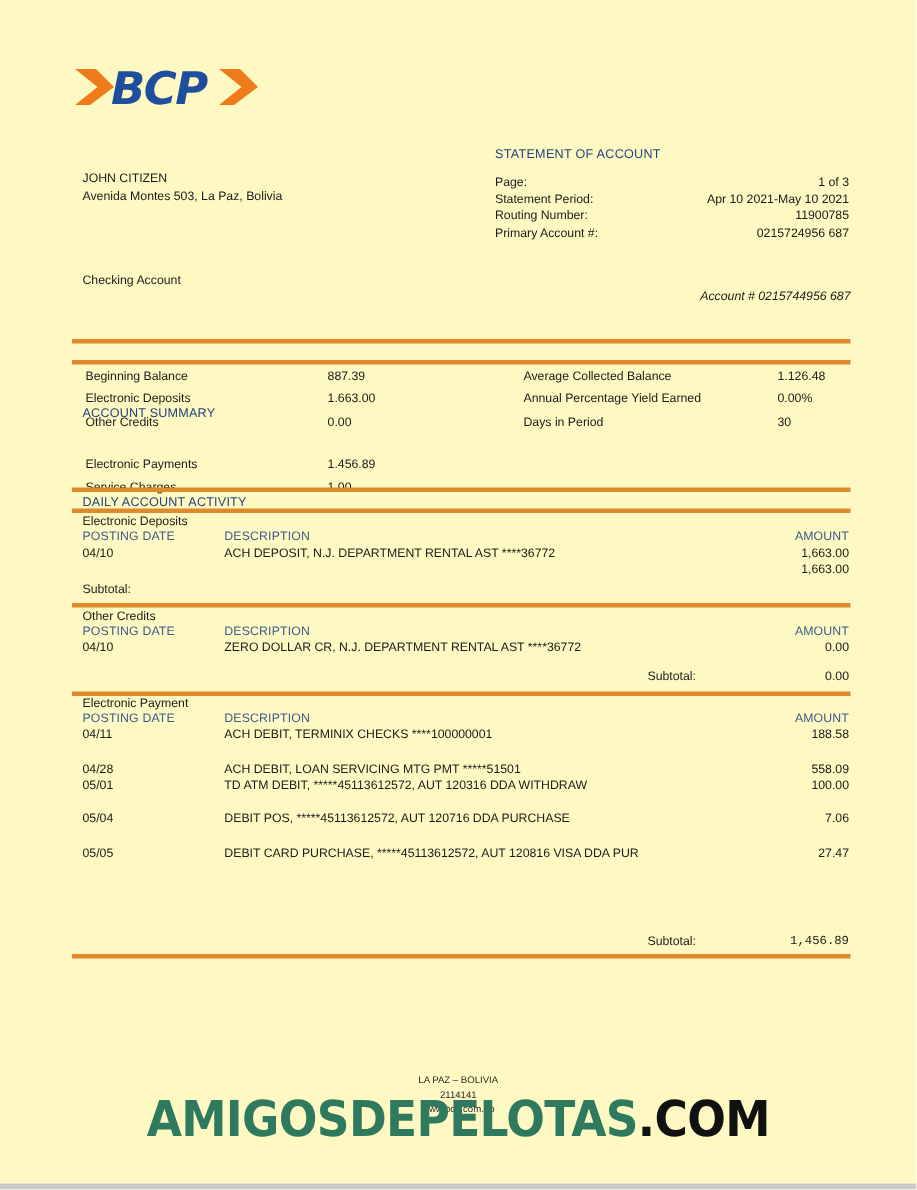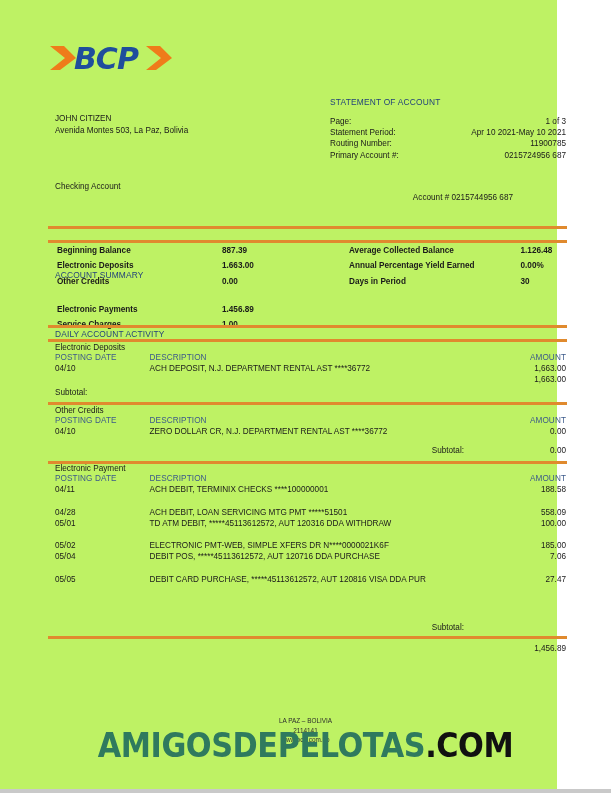--- a/index.html
+++ b/index.html
@@ -11,23 +11,23 @@
     width: 611px;
     height: 793px;
     position: relative;
     font-family: "Liberation Sans", sans-serif;
     color: #1a1a1a;
     overflow: hidden;
   }
   .page {
     position: absolute;
     left: 0; top: 0;
-    width: 557px;
+    width: 611px;
     height: 789px;
-    background: #bef264;
+    background: #fef9c3;
   }
   .page-bottom-edge {
     position: absolute;
     left: 0;
     top: 789px;
     width: 611px;
     height: 4px;
     background: #c9c9c9;
   }
 
@@ -79,20 +79,21 @@
     left: 55px;
     top: 182px;
     font-size: 8.2px;
   }
   .acct-num {
     position: absolute;
     right: 44px;
     top: 193px;
     font-size: 8.2px;
     text-align: right;
+    font-style: italic;
   }
 
   
   .rule {
     position: absolute;
     left: 48px;
     width: 519px;
     height: 2.5px;
     background: #e08a2e;
   }
@@ -106,21 +107,21 @@
     color: #24447a;
   }
 
   
   .sum-col {
     position: absolute;
     font-size: 8.2px;
     line-height: 11.3px;
     border-collapse: collapse;
   }
-  .sum-col td { padding: 2px; font-weight: bold; }
+  .sum-col td { padding: 2px; }
   .sum-col td.k { text-align: left; white-space: nowrap; }
   .sum-col td.v { white-space: nowrap; }
   .sum-left  { left: 55px;  top: 243px; width: 235px; }
   .sum-right { left: 347px; top: 243px; width: 219px; }
   .sum-col tr.spacer td { height: 9px; line-height: 9px; font-size: 0; }
 
   
   .group-label {
     position: absolute;
     left: 55px;
@@ -369,26 +370,20 @@
         <td class="c-desc">TD ATM DEBIT, *****45113612572, AUT 120316 DDA WITHDRAW</td>
         <td class="c-amt">100.00</td>
       </tr>
       <tr class="gap">
           <td></td>
           <td></td>
           <td></td>
           <td></td>
         </tr>
       <tr>
-        <td class="c-date">05/02</td>
-        <td class="c-gap"></td>
-        <td class="c-desc">ELECTRONIC PMT-WEB, SIMPLE XFERS DR N****0000021K6F</td>
-        <td class="c-amt">185.00</td>
-      </tr>
-      <tr>
         <td class="c-date">05/04</td>
         <td class="c-gap"></td>
         <td class="c-desc">DEBIT POS, *****45113612572, AUT 120716 DDA PURCHASE</td>
         <td class="c-amt">7.06</td>
       </tr>
       <tr class="gap">
           <td></td>
           <td></td>
           <td></td>
           <td></td>
@@ -396,21 +391,21 @@
       <tr>
         <td class="c-date">05/05</td>
         <td class="c-gap"></td>
         <td class="c-desc">DEBIT CARD PURCHASE, *****45113612572, AUT 120816 VISA DDA PUR</td>
         <td class="c-amt">27.47</td>
       </tr>
     </tbody>
   </table>
 
   <div class="sub-line sub-label" style="left:360px; top:623px; width:104px;">Subtotal:</div>
-  <div class="sub-line sub-amt" style="left:498px; top:644px; width:68px;">1,456.89</div>
+  <div class="sub-line sub-amt" style="left:498px; top:623px; width:68px;font-family:Liberation Mono, monospace;">1,456.89</div>
 
   <div class="rule" style="top:636px;"></div>
 
   <div class="footer">
     <div>LA PAZ – BOLIVIA</div>
     <div>2114141</div>
     <div>www.bcp.com.bo</div>
   </div>
 
   <div class="watermark">

